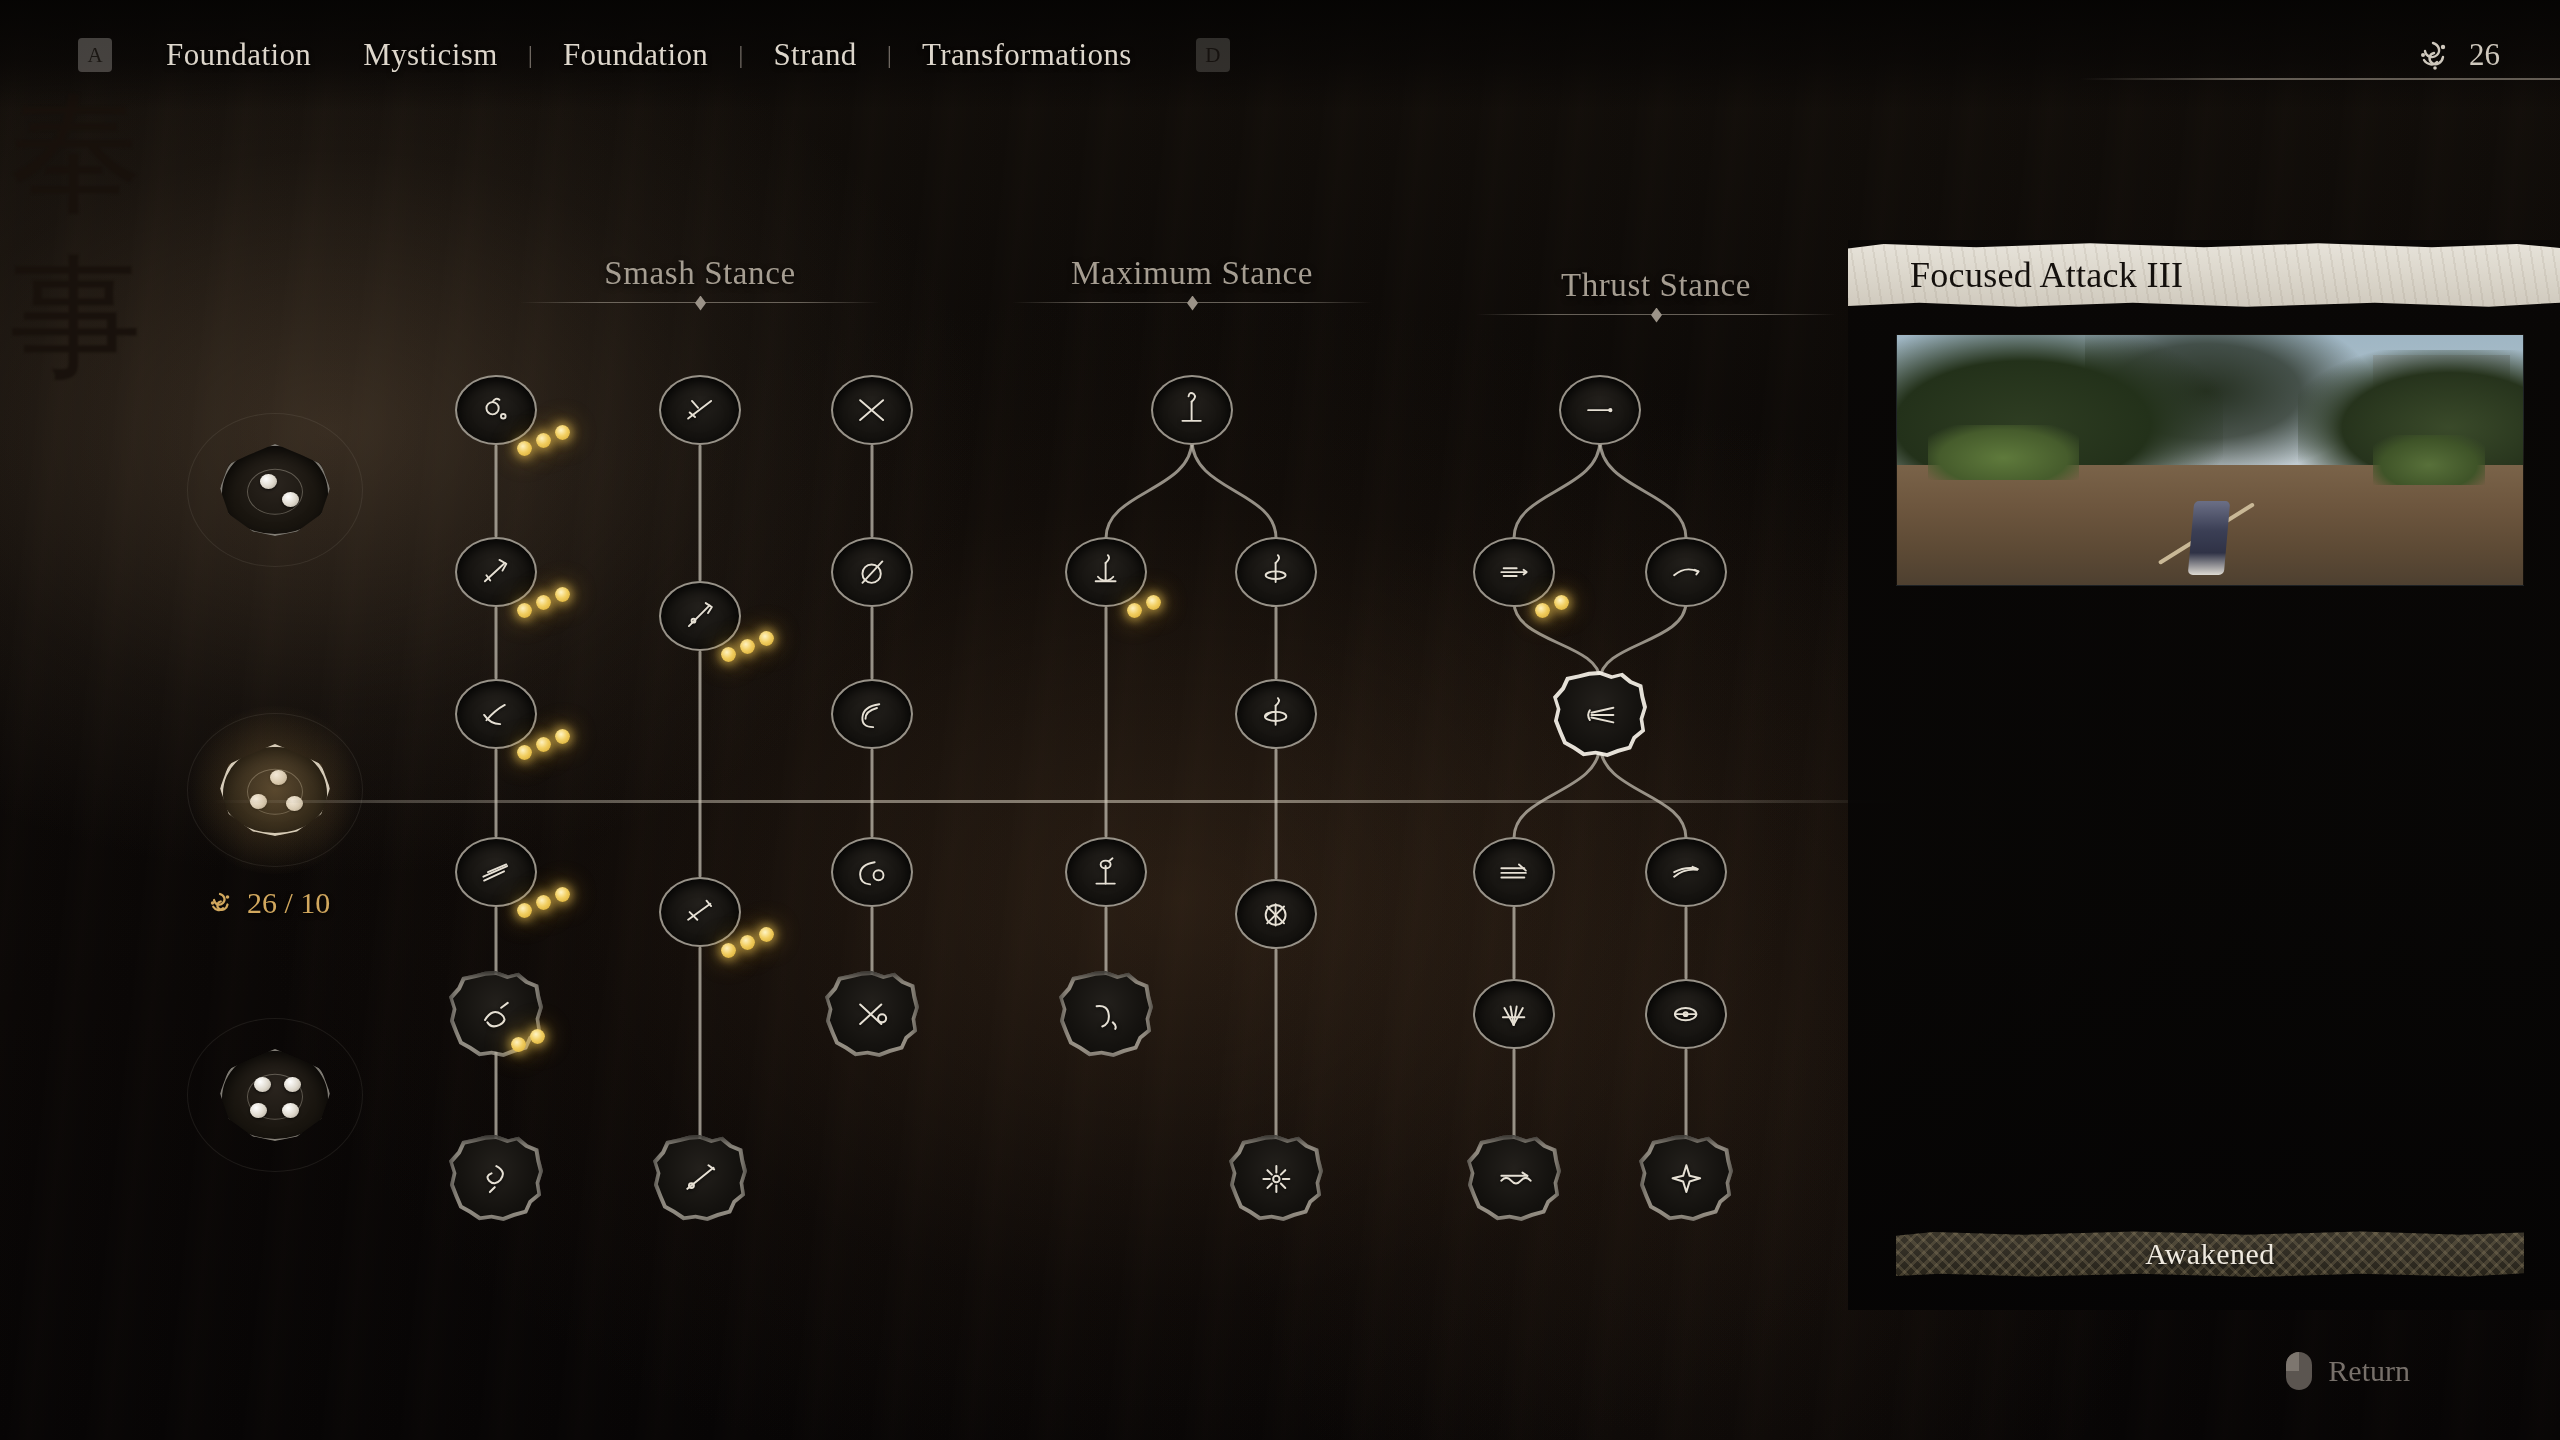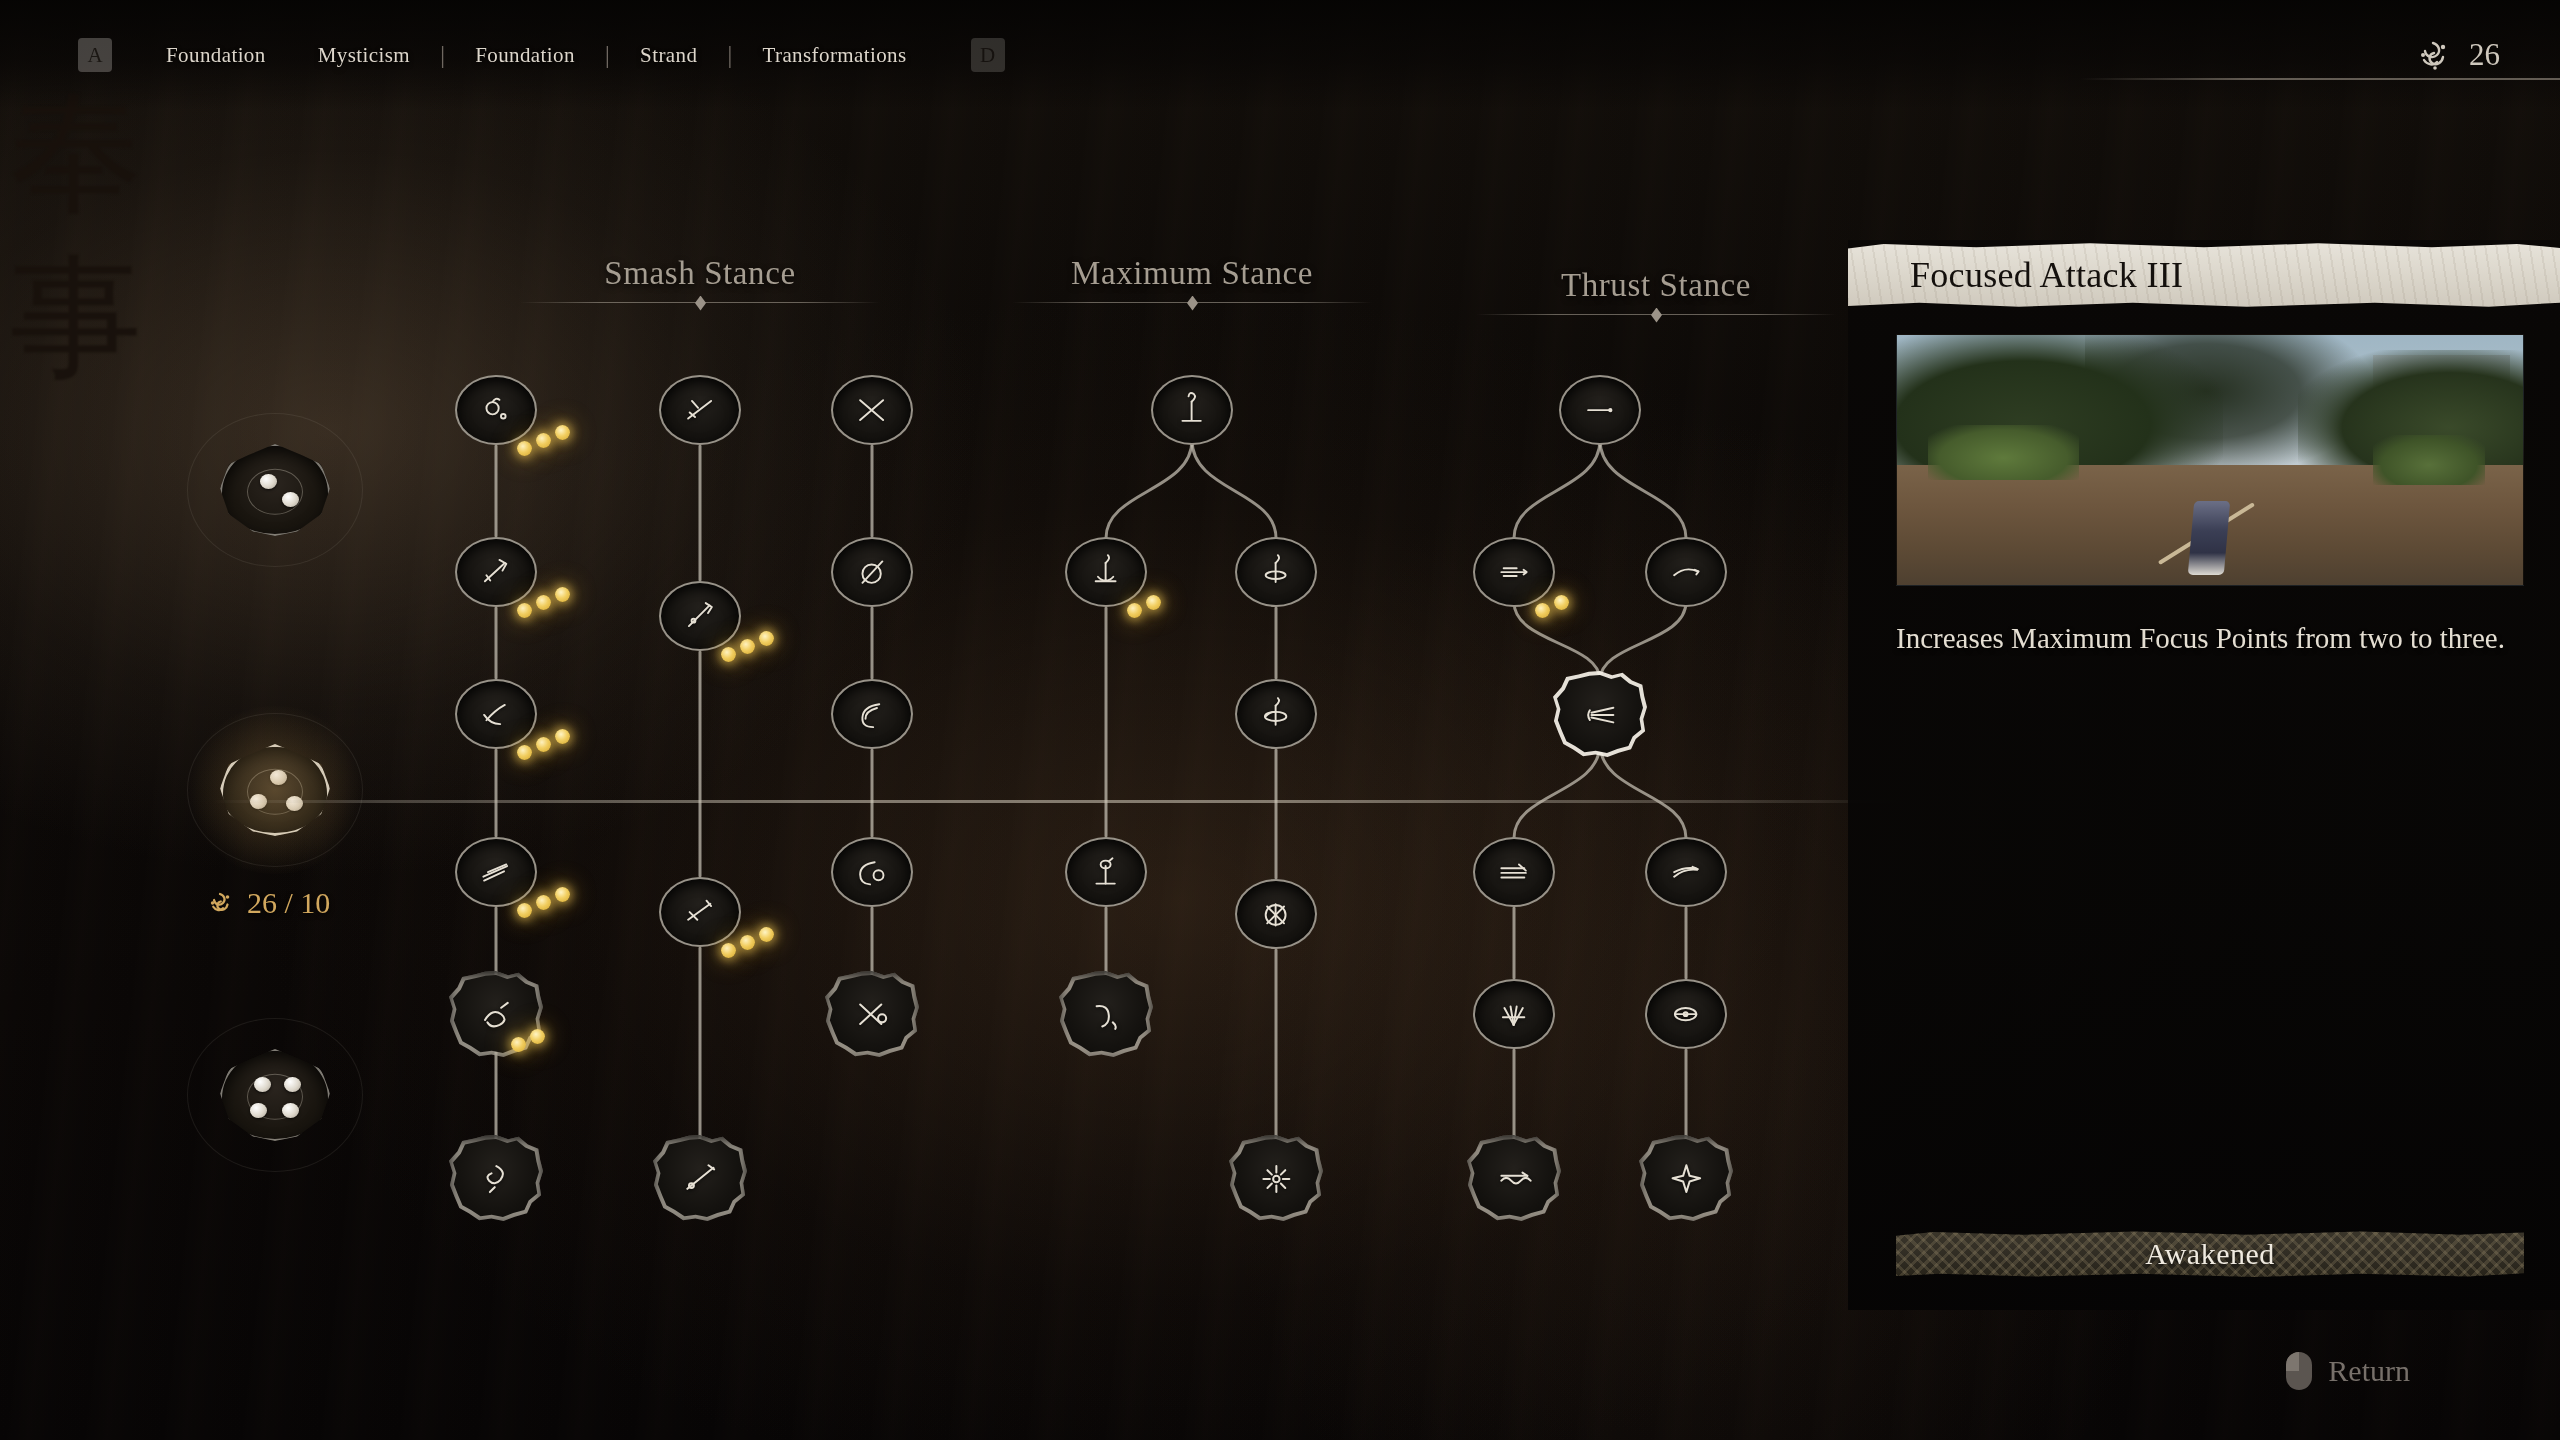--- a/index.html
+++ b/index.html
@@ -67,21 +67,21 @@
     color: #1b1713;
     border-radius: 4px;
     display: flex; align-items: center; justify-content: center;
     font-size: 21px;
     font-family: "Liberation Serif", serif;
     flex: 0 0 auto;
   }
   .keycap.dim { background: rgba(120,116,110,0.36); color:#16120f; }
   .tab {
     color: #ddd6cb;
-    font-size: 21px;
+    font-size: 31px;
     padding: 6px 26px;
     white-space: nowrap;
     letter-spacing: .4px;
     text-shadow: 0 2px 5px rgba(0,0,0,.9);
   }
   .tab.active {
     color: #120f0c;
     text-shadow: none;
     position: relative;
     padding: 12px 40px;
@@ -881,21 +881,20 @@
       <div class="tree"></div>
       <div class="foliage-l"></div>
       <div class="foliage-r"></div>
       <div class="ground"></div>
       <div class="moss-a"></div>
       <div class="moss-b"></div>
       <div class="staff"></div>
       <div class="hero"></div>
     </div>
 
-    <div class="panel-desc">Increases Maximum Focus Points from two to three.</div>
 
     <div class="panel-cta">Awakened</div>
   </div>
 
   <div class="prompt">
     <span class="mouse-icon"></span>
     <span>Return</span>
   </div>
 
 </div>

